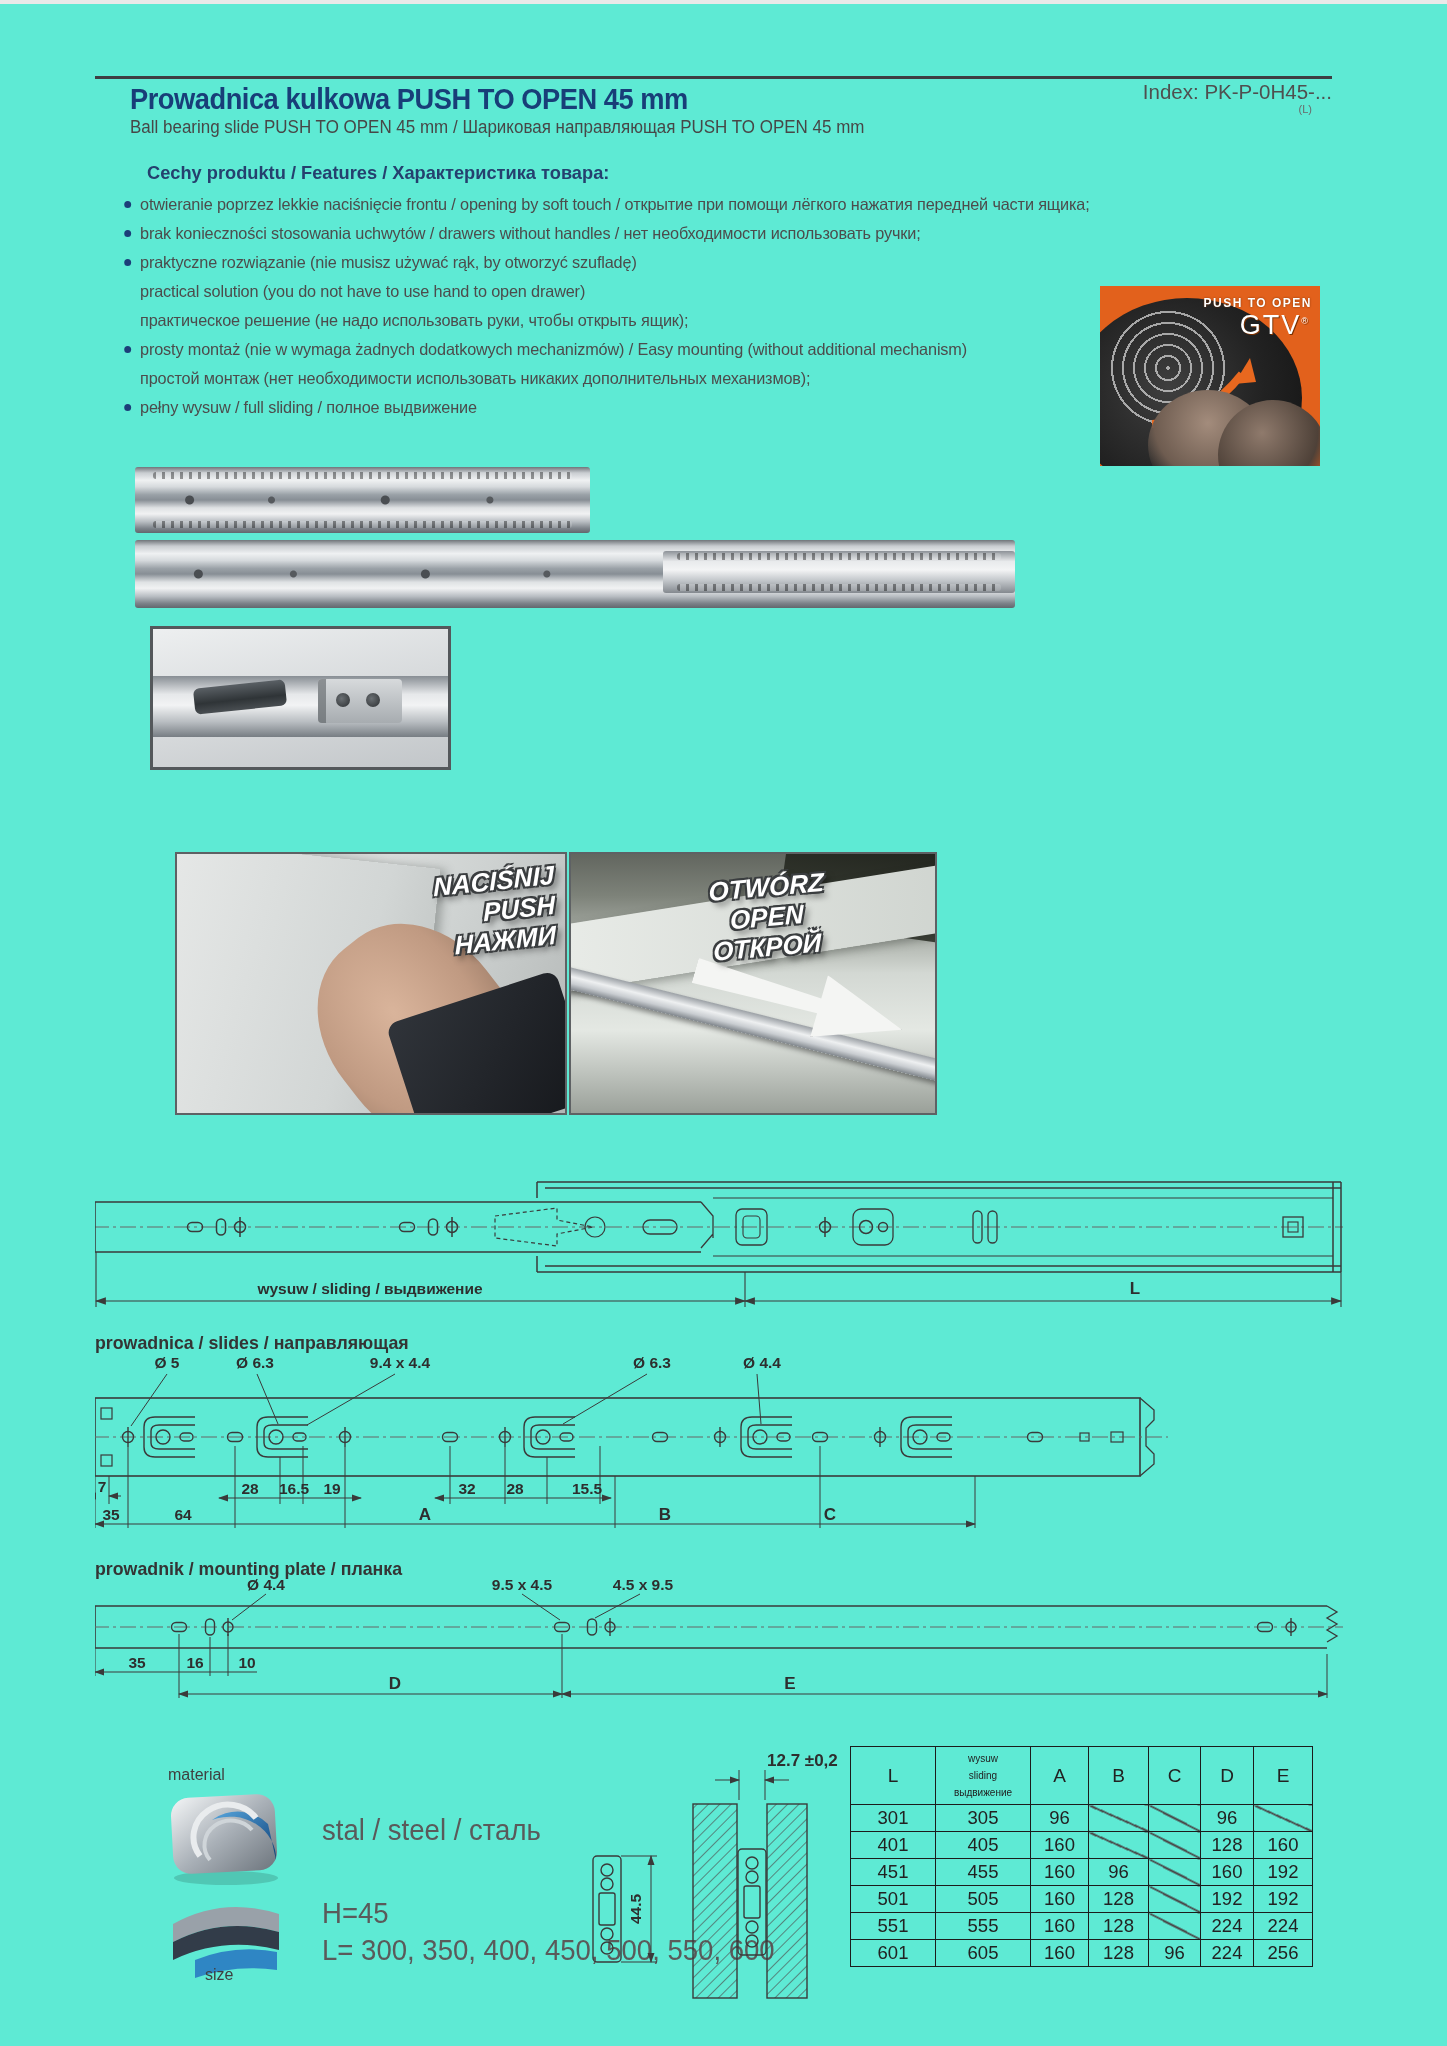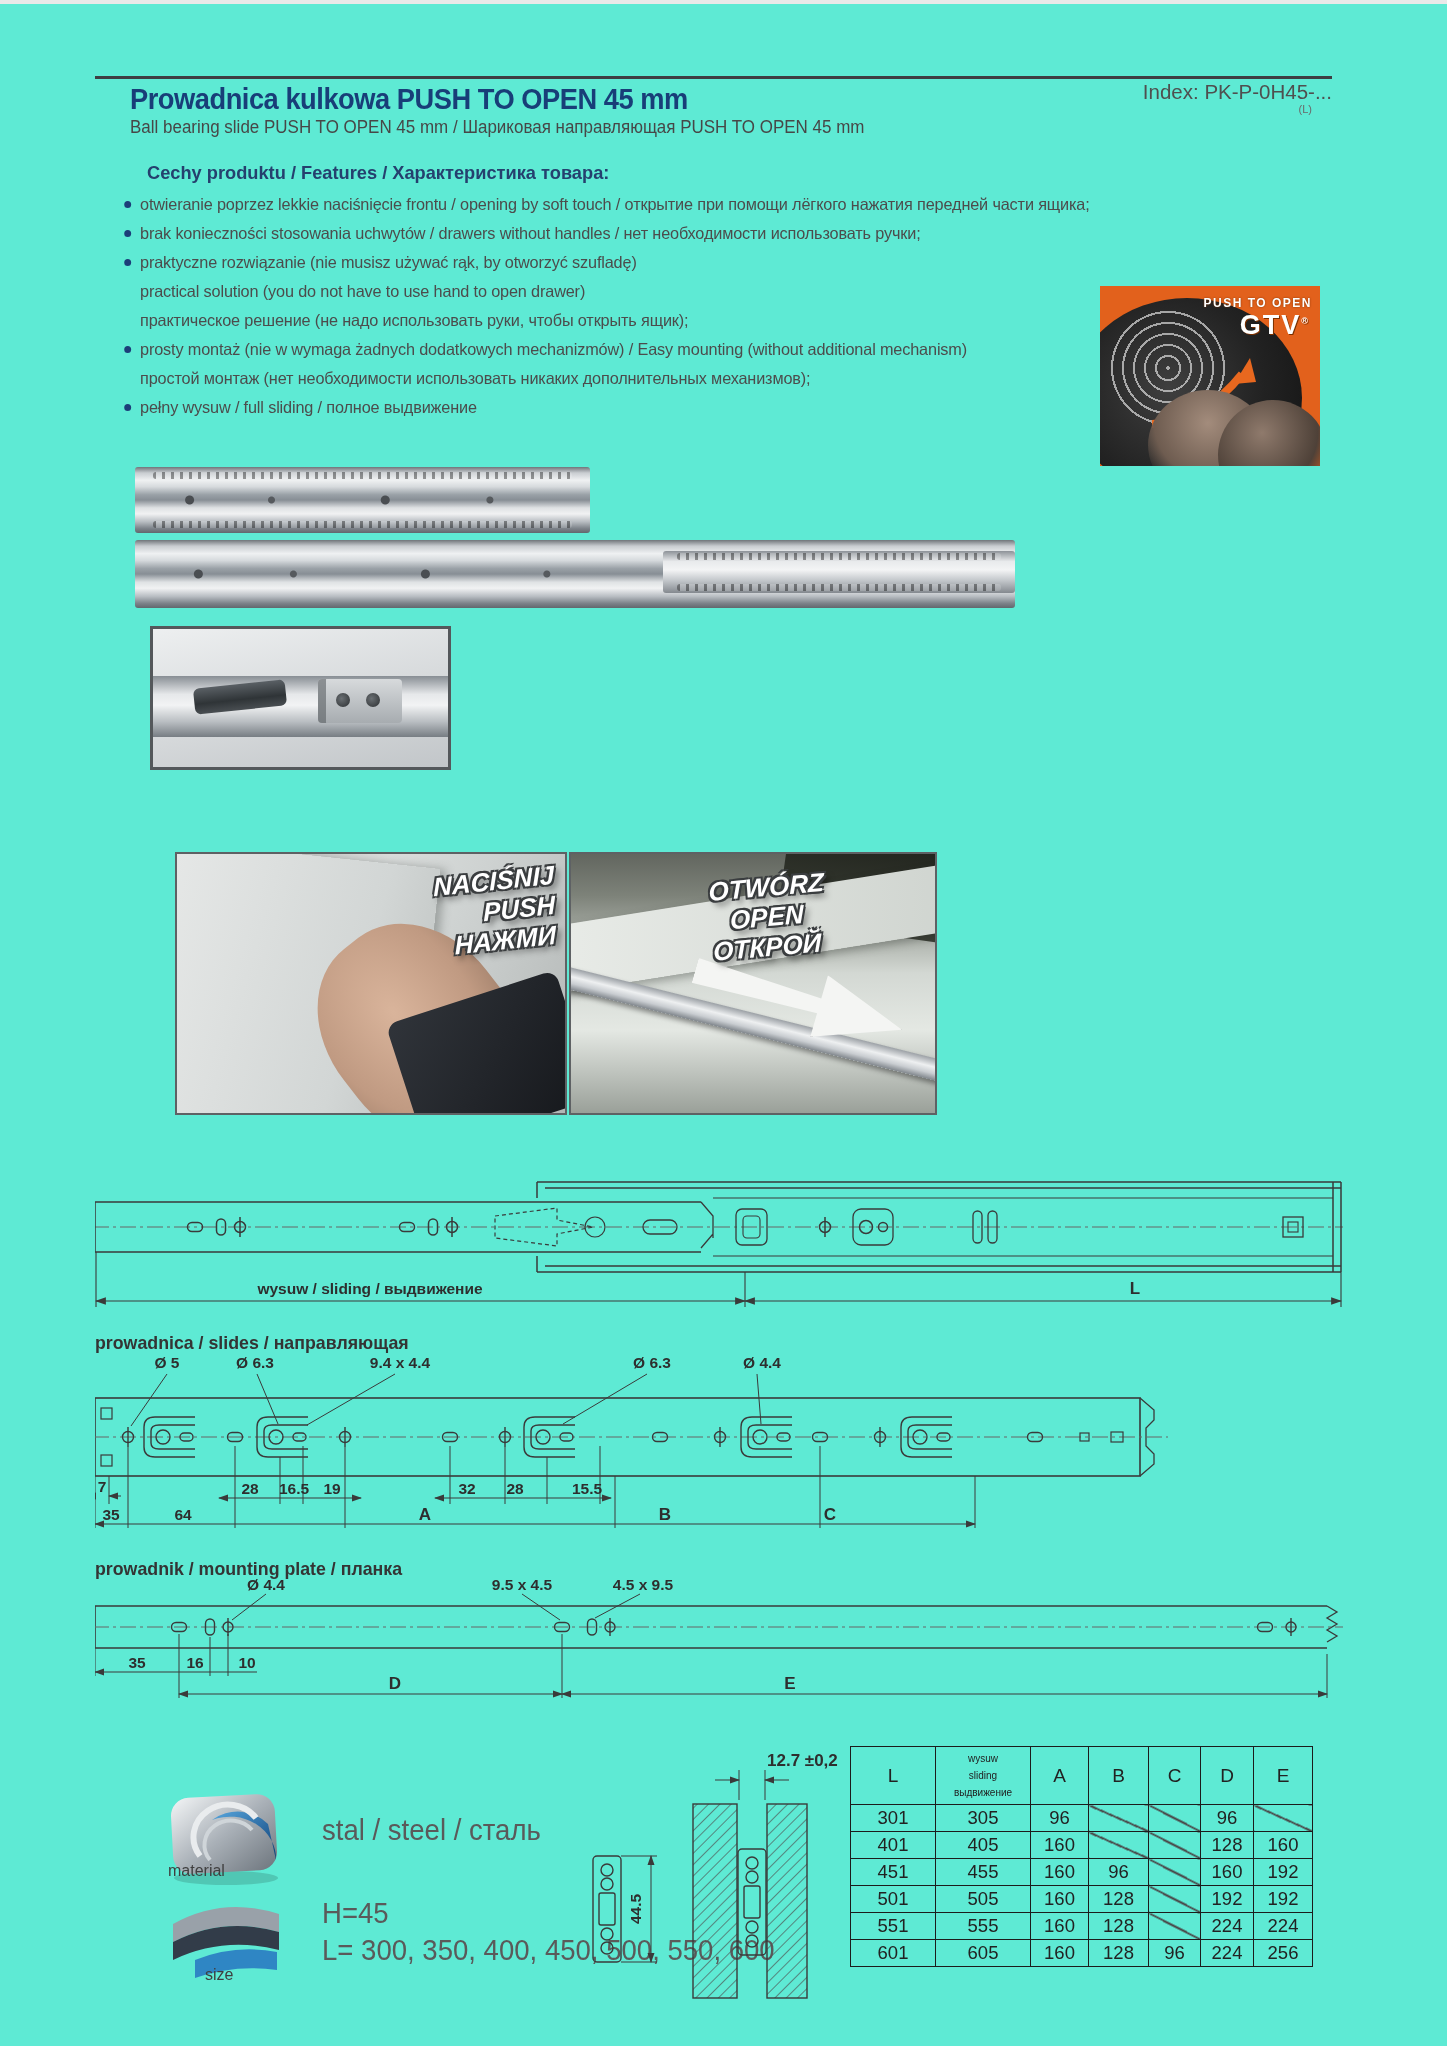--- a/index.html
+++ b/index.html
@@ -28,21 +28,21 @@
     background:radial-gradient(circle at 42% 45%,#3f3f3f 0%,#222 55%,#121212 100%);}
   .promo-rings{position:absolute;left:8px;top:22px;width:120px;height:120px;border-radius:50%;
     background:repeating-radial-gradient(circle at 50% 50%,rgba(225,225,225,.85) 0 2px,rgba(40,40,40,0) 2px 11px);
     opacity:.8;}
   .promo-finger{position:absolute;left:48px;bottom:-34px;width:120px;height:110px;border-radius:50%;
     background:radial-gradient(circle at 50% 30%,#a38c7c 0%,#6e5c50 55%,rgba(30,30,30,0) 75%);}
   .promo-finger2{position:absolute;left:118px;bottom:-44px;width:110px;height:110px;border-radius:50%;
     background:radial-gradient(circle at 40% 30%,#8f7a6c 0%,#4e4138 55%,rgba(30,30,30,0) 78%);}
   .promo-tag{position:absolute;right:8px;top:10px;font-size:12px;font-weight:bold;color:#fff;
     letter-spacing:1.5px;text-shadow:0 0 2px #7a3000;}
-  .promo-brand{position:absolute;right:10px;top:24px;font-size:27px;font-weight:bold;color:#fff;
+  .promo-brand{position:absolute;right:10px;top:24px;font-size:27px;font-weight:normal;color:#fff;
     letter-spacing:2px;text-shadow:1px 1px 0 #7a3000;}
   .promo-brand sup{font-size:9px;}
   
   .metalbar{background:linear-gradient(180deg,#70757a 0%,#c9cdd1 9%,#eff1f2 20%,#d6dadd 30%,
     #9aa1a7 42%,#878e95 50%,#dfe2e4 62%,#f1f2f3 71%,#b8bdc2 83%,#7d838a 93%,#62676d 100%);
     border-radius:3px;}
   #slide1{left:135px;top:463px;width:455px;height:66px;}
   #slide2{left:135px;top:536px;width:880px;height:68px;}
   .balls{position:absolute;left:4%;right:4%;height:7px;
     background:repeating-linear-gradient(90deg,rgba(40,40,40,.45) 0 3px,rgba(255,255,255,.15) 3px 9px);
@@ -390,21 +390,21 @@
         <stop offset="0" stop-color="#58a6dd"></stop>
           <stop offset="1" stop-color="#0b3e75"></stop>
       </linearGradient>
     </defs>
     <ellipse cx="66" cy="88" rx="52" ry="7" fill="rgba(0,0,0,.15)"></ellipse>
     <rect x="12" y="6" width="104" height="76" rx="18" fill="url(#mg1)" transform="rotate(-3 64 44)"></rect>
     <path d="M116,70 A46,42 0 0 0 52,30 A40,36 0 0 1 108,34 Z" fill="url(#mg2)"></path>
     <path d="M40,66 A34,32 0 0 1 96,28" fill="none" stroke="#e9ecee" stroke-width="6"></path>
     <path d="M50,70 A26,24 0 0 1 92,40" fill="none" stroke="#cfd5d9" stroke-width="4"></path>
   </svg>
-  <div class="abs icon-label" style="left:168px;top:1858px">material</div>
+  <div class="abs icon-label" style="left:168px;top:1762px">material</div>
   <div class="abs spec-txt" style="left:322px;top:1810px">stal / steel / сталь</div>
 
   <svg class="abs" style="left:165px;top:1890px" width="130" height="100" viewBox="0 0 130 100">
     <path d="M8,30 Q58,2 114,20 L114,38 Q58,22 8,48 Z" fill="#99a1a9"></path>
     <path d="M8,48 Q58,22 114,38 L114,56 Q58,42 8,66 Z" fill="#323c49"></path>
     <path d="M30,66 Q70,50 112,58 L112,76 Q70,70 30,84 Z" fill="#2f86c4"></path>
   </svg>
   <div class="abs icon-label" style="left:205px;top:1962px">size</div>
   <div class="abs spec-txt" style="left:322px;top:1893px">H=45</div>
   <div class="abs spec-txt" style="left:322px;top:1930px">L= 300, 350, 400, 450, 500, 550, 600</div>

